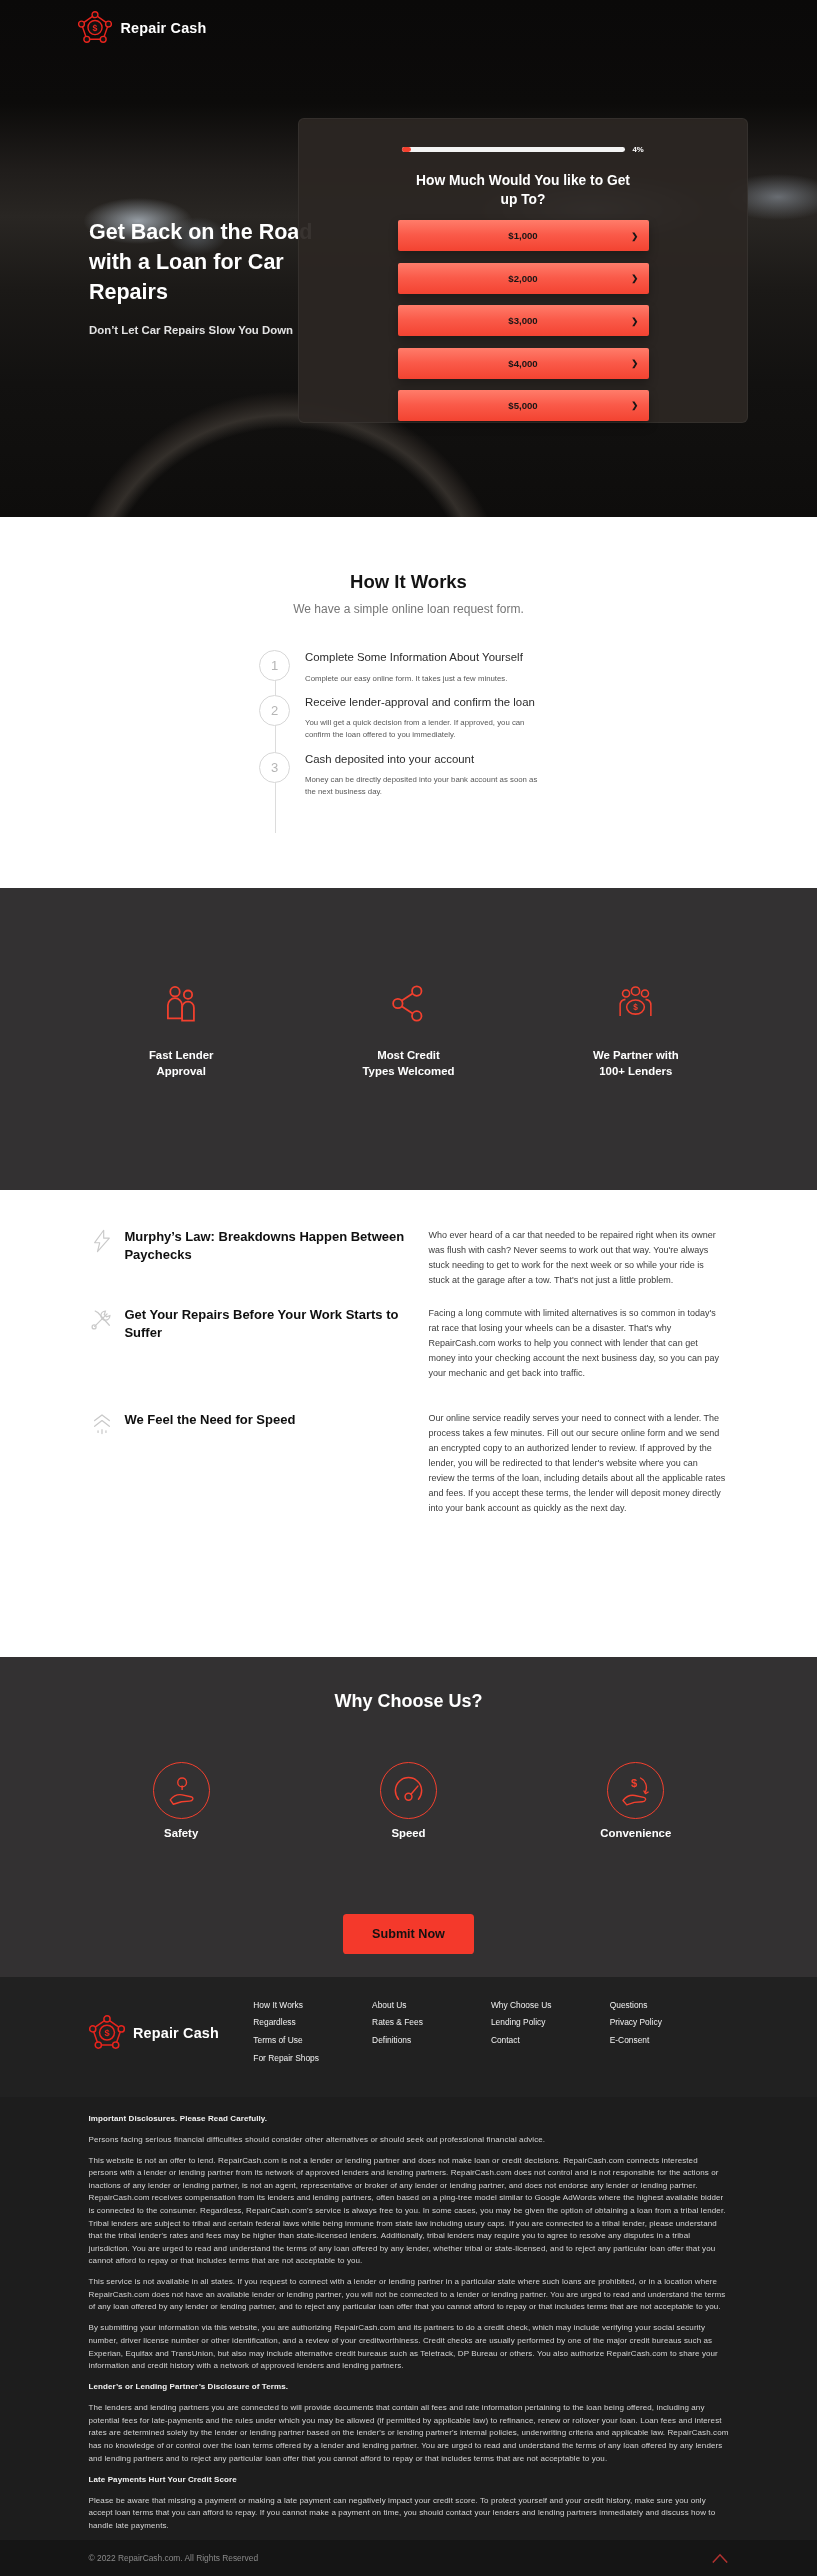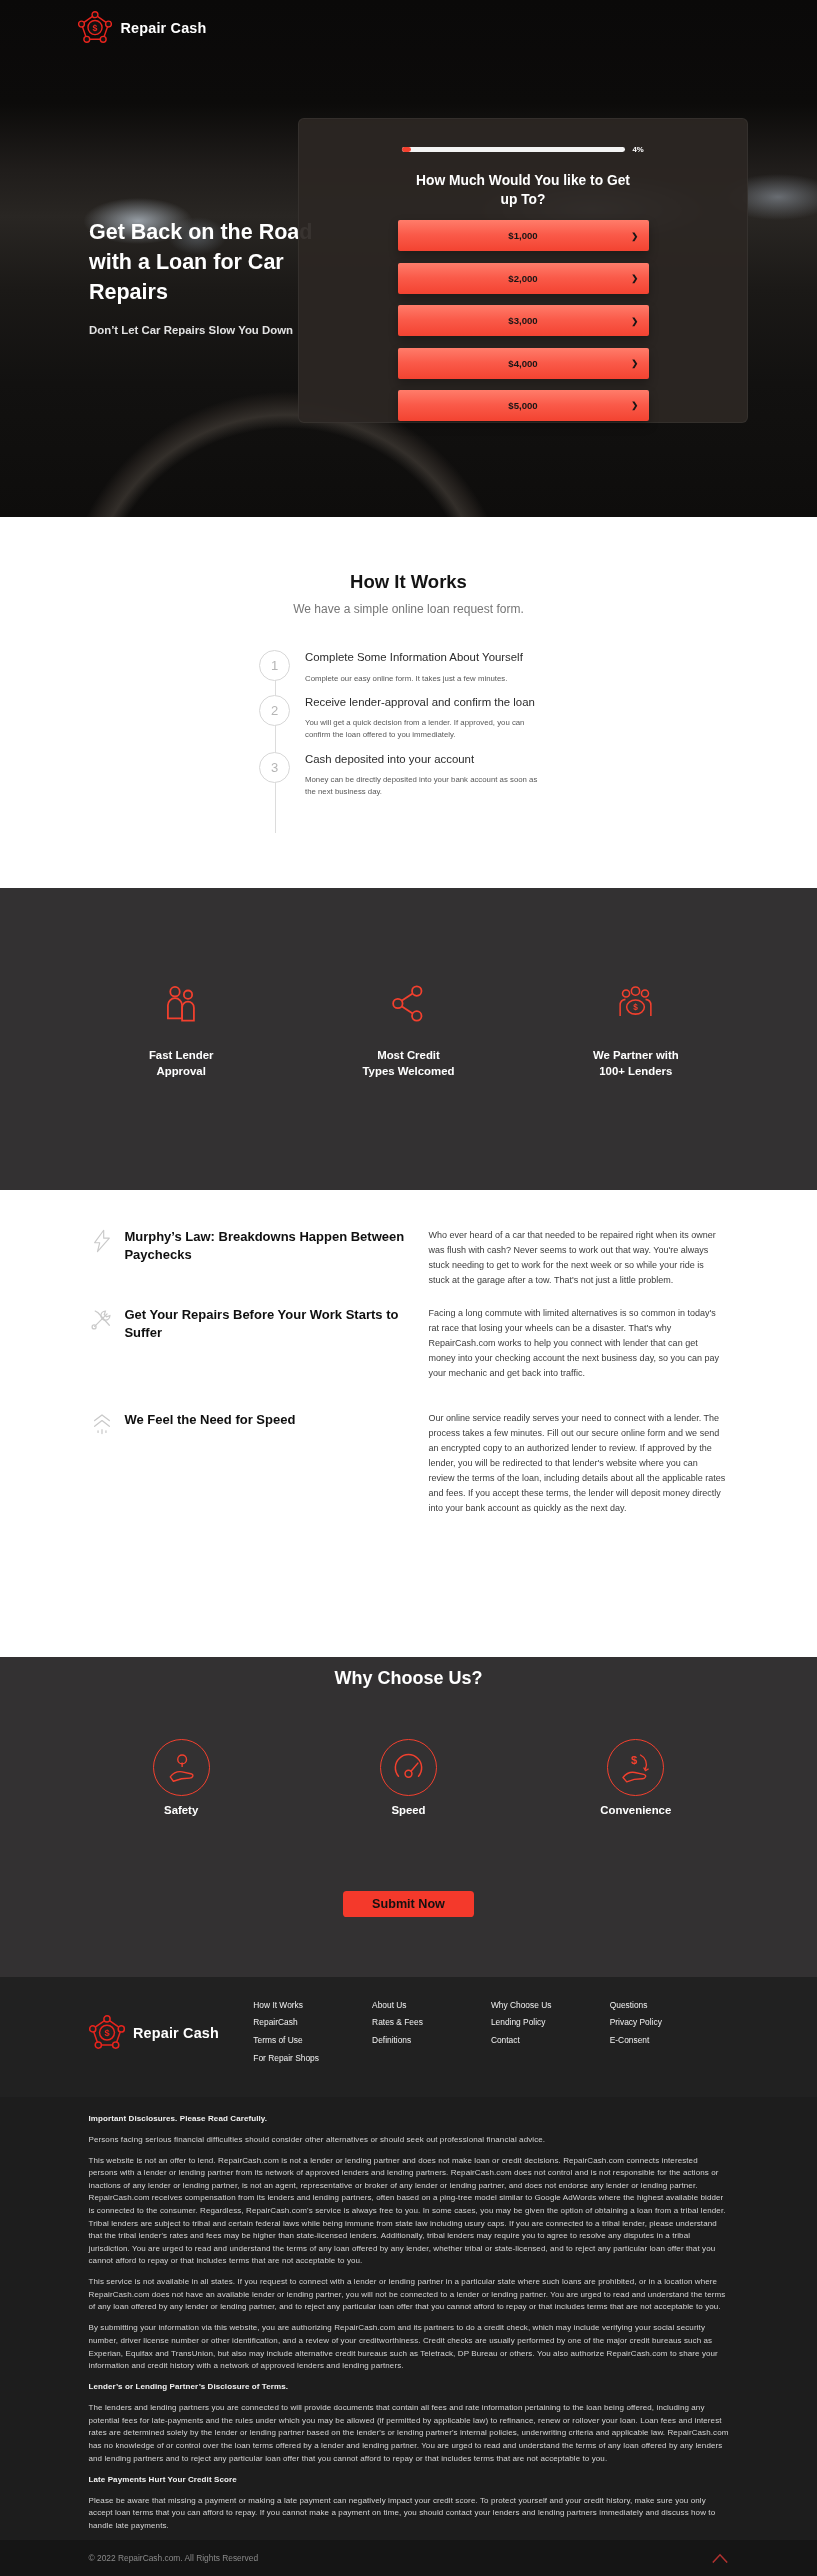--- a/index.html
+++ b/index.html
@@ -62,26 +62,26 @@
   .features { height:467px; background:#fff; padding-top:38px; }
   .feat-wrap { width:640px; margin:0 auto; }
   .feat-row { display:grid; grid-template-columns:340px 1fr; margin-bottom:18px; }
   .feat-row.gap-lg { margin-bottom:30px; }
   .feat-left { display:flex; gap:8.4px; }
   .feat-icon { flex:none; width:27.5px; margin-top:0; }
   .feat-title { font-size:13px; line-height:18px; font-weight:bold; color:#0f0f0f; max-width:286px; }
   .feat-body { font-size:9px; line-height:15px; color:#3b3b3b; max-width:297px; }
 
   
-  .why { height:320px; background:#333132; padding-top:9px; }
+  .why { height:320px; background:#333132; padding-top:32px; }
   .why-ring { width:57px; height:57px; margin:0 auto; border:1.8px solid #f3402e; border-radius:50%;
     display:flex; align-items:center; justify-content:center; }
   .why-grid { margin-top:48px; }
   .why-label { margin-top:8.4px; color:#fff; font-size:11.4px; font-weight:bold; }
-  .submit-btn { display:block; margin:75px auto 0; width:131px; height:26px; cursor:pointer;
+  .submit-btn { display:block; margin:75px auto 0; width:131px; height:40px; cursor:pointer;
     background:#f4392b; border:none; border-radius:3.6px; font-family:inherit;
     color:#141111; font-size:12.6px; font-weight:bold; }
 
   
   .footer { height:120px; background:#212121; }
   .footer-wrap { width:640px; margin:0 auto; display:flex; padding-top:21.5px; }
   .footer-brand { width:197px; display:flex; align-items:center; gap:8.4px; margin-top:13px; height:43px; }
   .footer-col { width:142px; }
   .footer-col div { margin-bottom:5.4px; color:#f2f2f2; font-size:8.4px; line-height:12.6px; cursor:pointer; }
 
@@ -344,21 +344,21 @@
             <circle cx="6" cy="22" r="5" fill="#212121"></circle>
             <circle cx="29" cy="28" r="12" fill="#212121"></circle>
           </g>
           <text x="29" y="34" text-anchor="middle" fill="#e8241d" font-size="15" font-weight="bold" font-family="Liberation Sans, sans-serif">$</text>
         </svg>
       </span>
       <span class="logo-text">Repair Cash</span>
     </div>
     <div class="footer-col">
       <div>How It Works</div>
-      <div>RepairCash</div>
+      <div>Regardless</div>
       <div>Terms of Use</div>
       <div>For Repair Shops</div>
     </div>
     <div class="footer-col">
       <div>About Us</div>
       <div>Rates &amp; Fees</div>
       <div>Definitions</div>
     </div>
     <div class="footer-col">
       <div>Why Choose Us</div>

